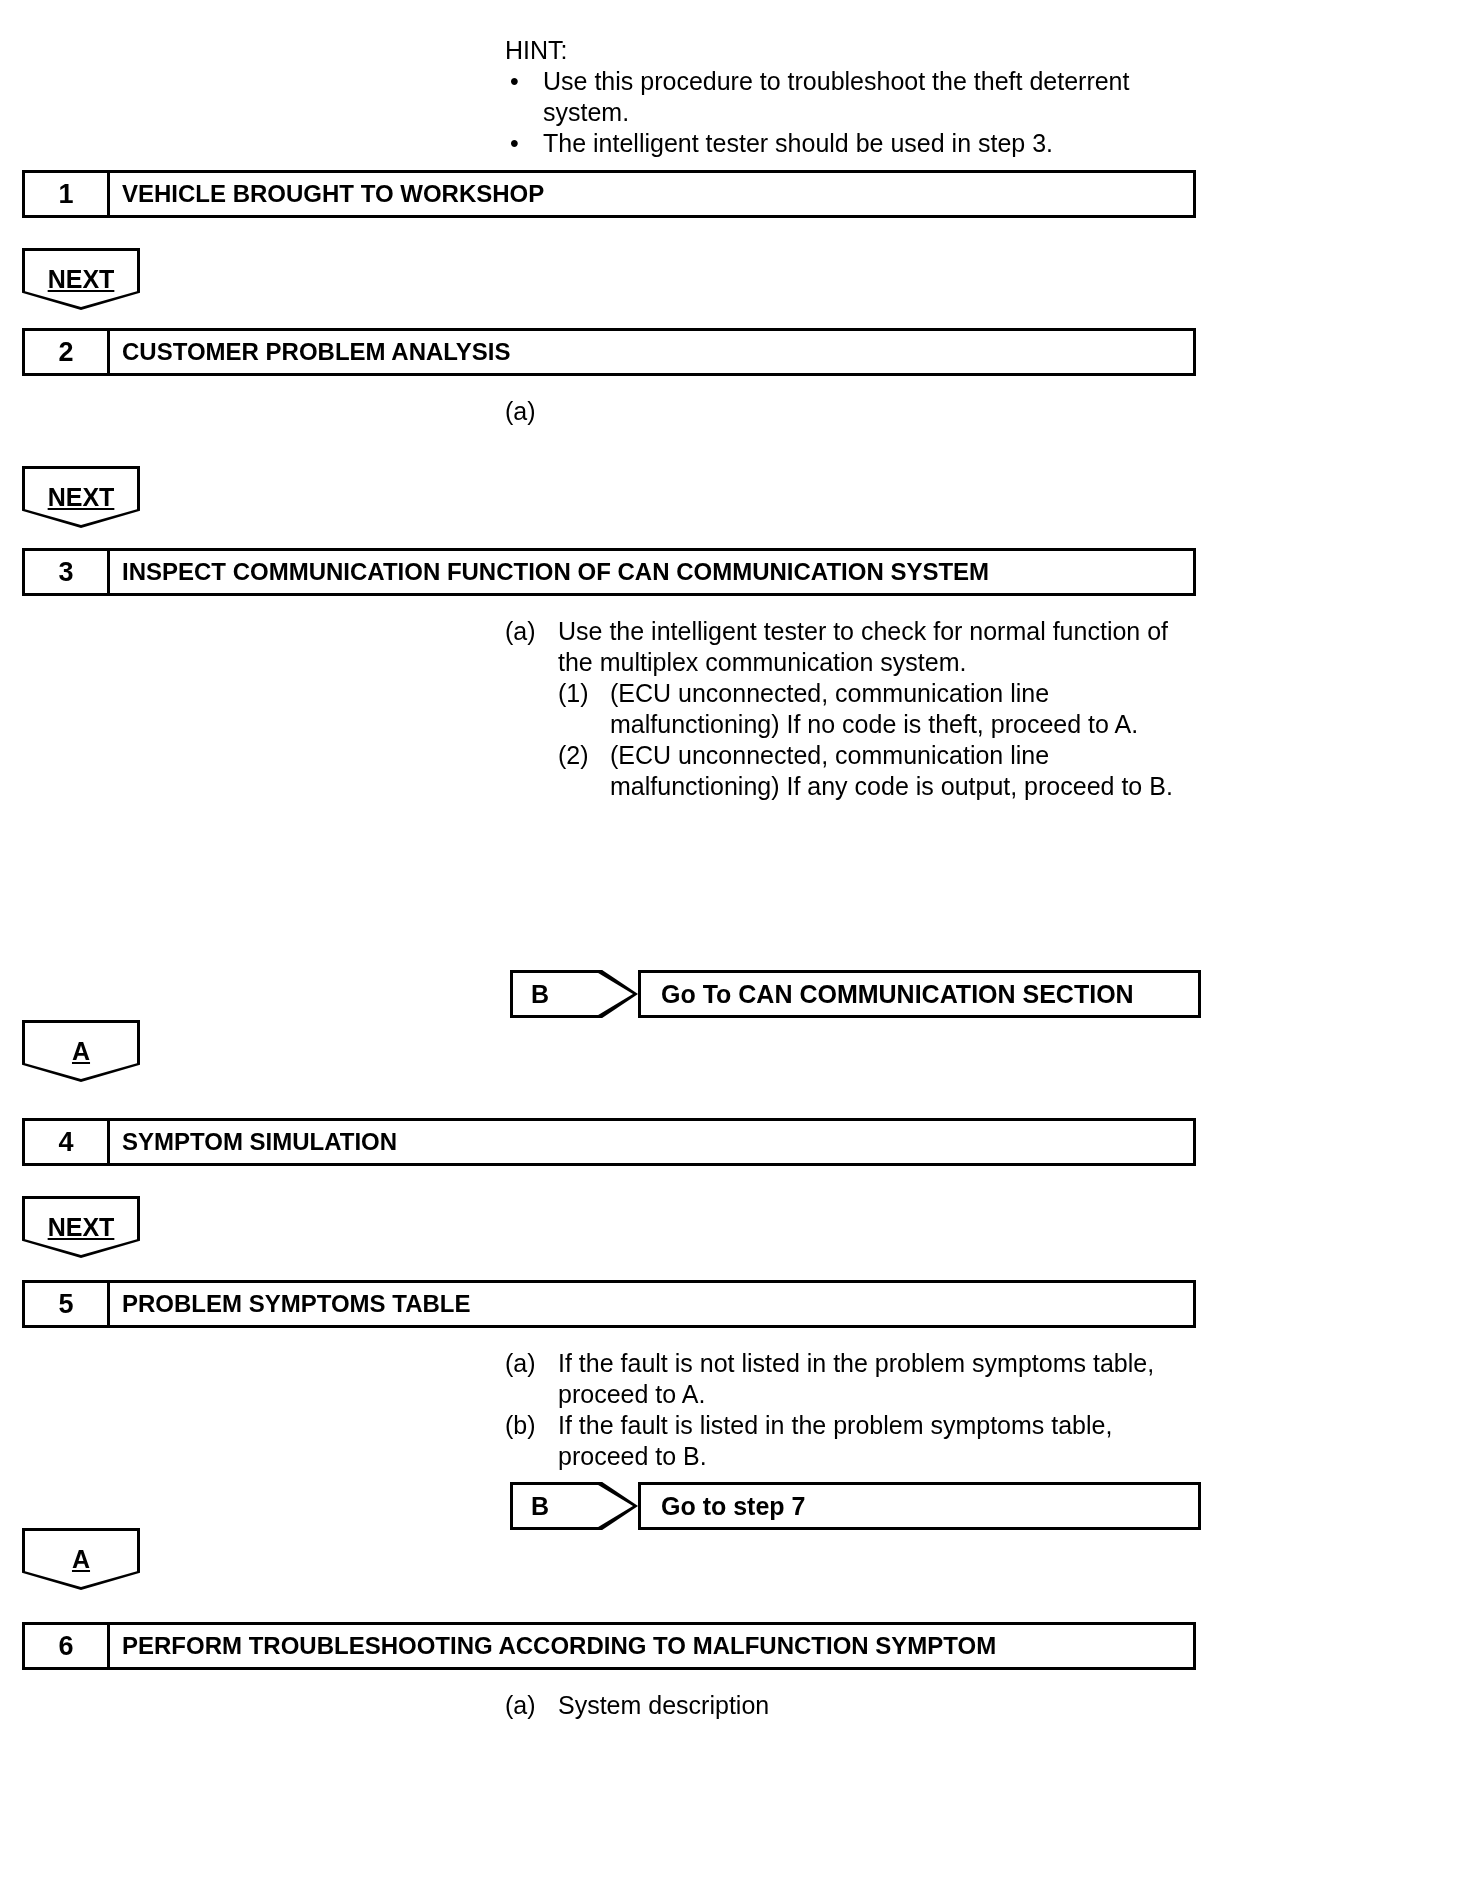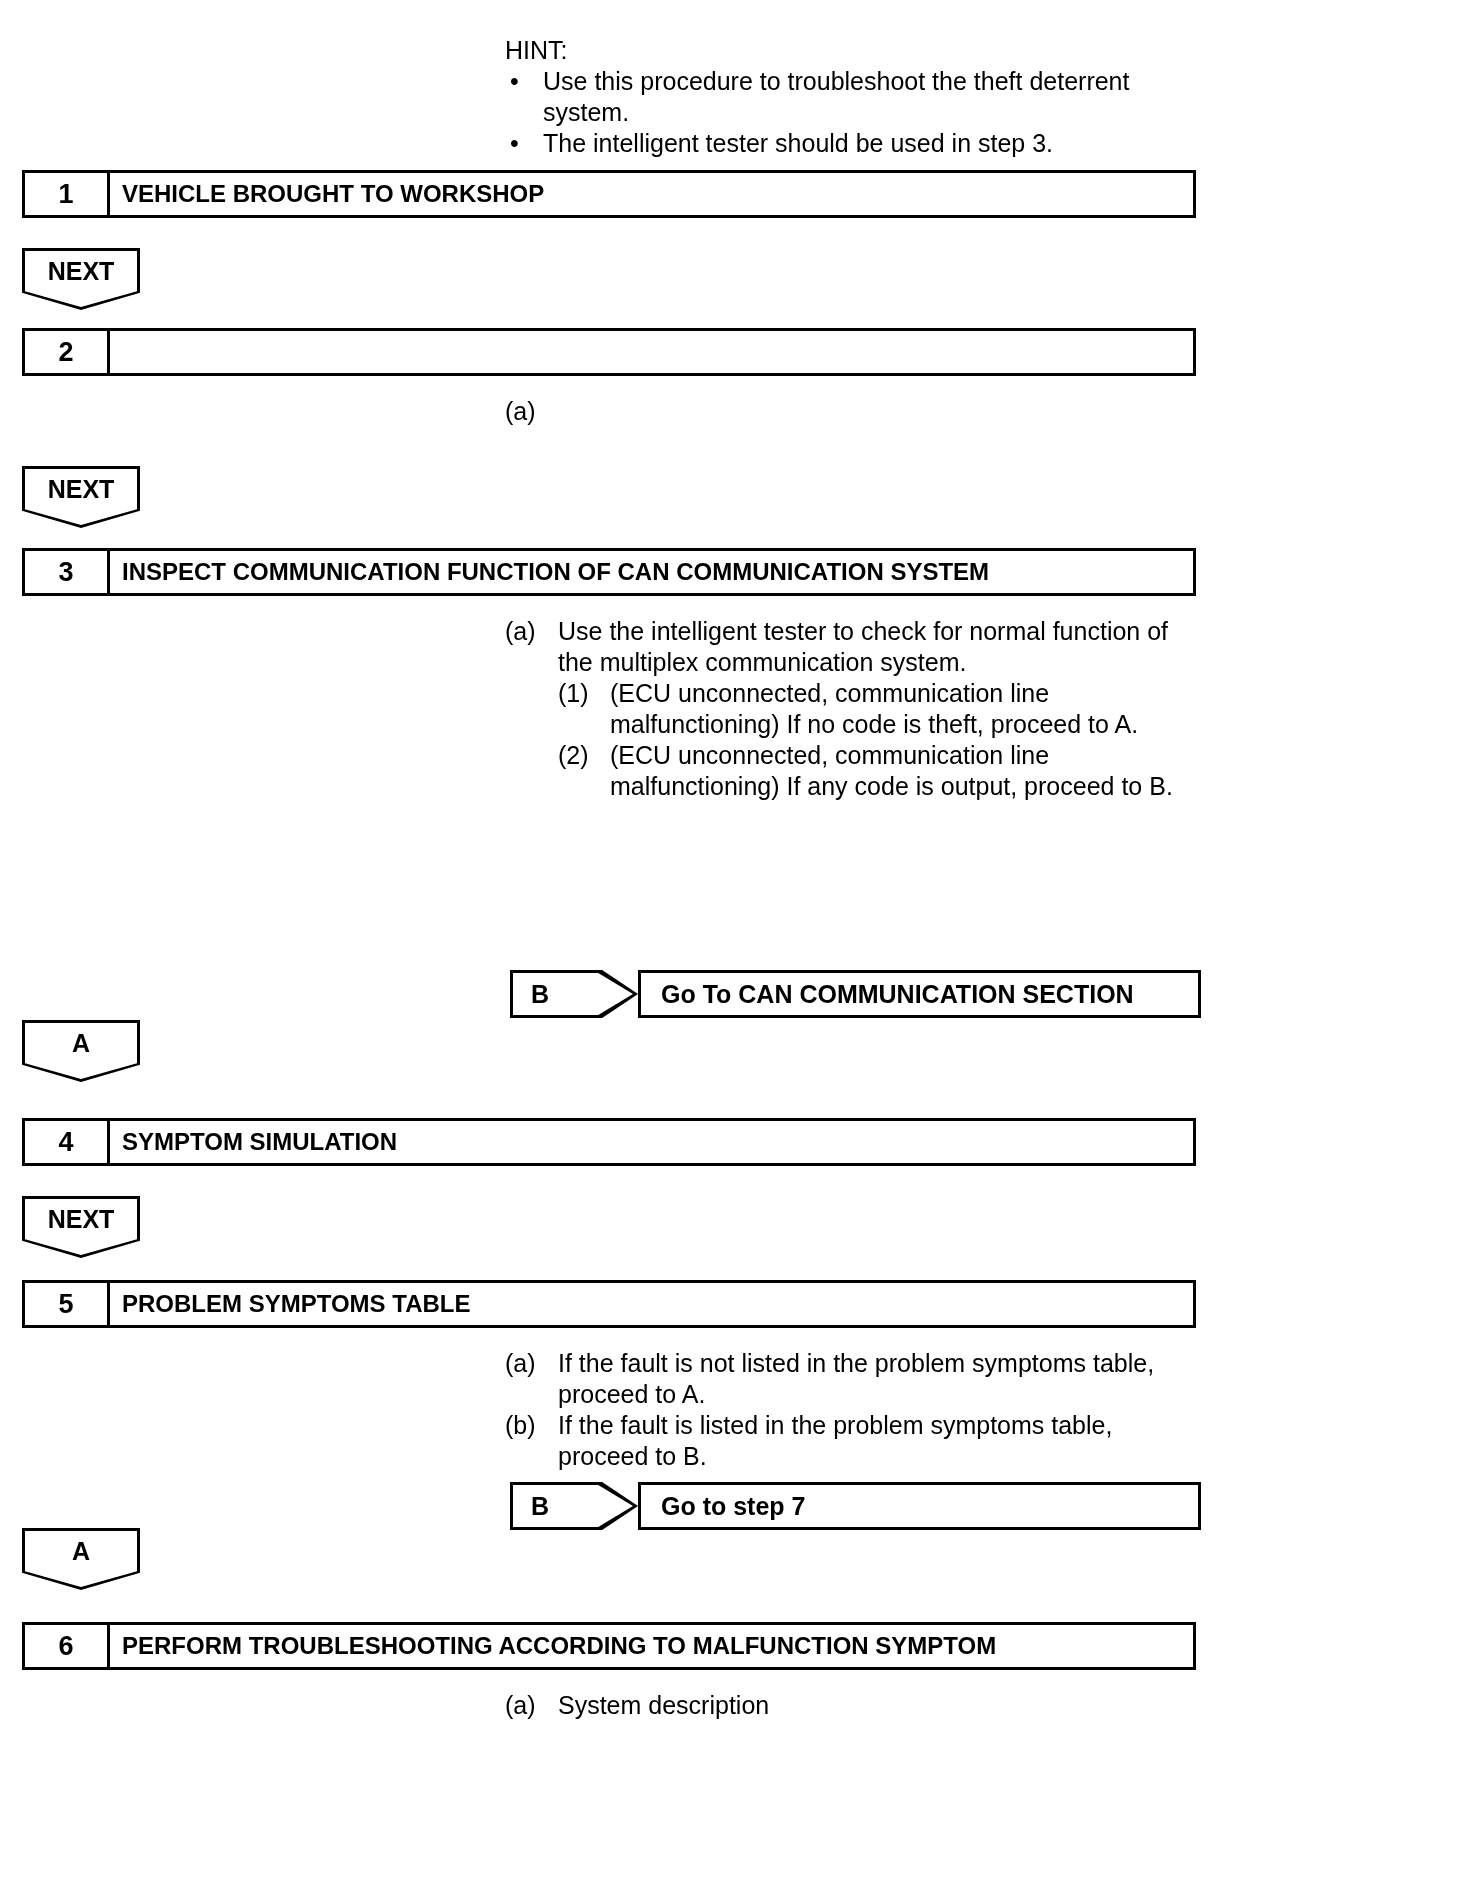--- a/index.html
+++ b/index.html
@@ -36,21 +36,21 @@
   .conn{
     position:absolute;left:22px;width:118px;height:62px;
     background:#000;
     -webkit-clip-path:polygon(0 0,100% 0,100% 72%,50% 100%,0 72%);
     clip-path:polygon(0 0,100% 0,100% 72%,50% 100%,0 72%);
   }
   .conn-inner{
     position:absolute;left:3px;top:3px;width:112px;height:56px;background:#fff;
     -webkit-clip-path:polygon(0 0,100% 0,100% 72%,50% 100%,0 72%);
     clip-path:polygon(0 0,100% 0,100% 72%,50% 100%,0 72%);
-    display:flex;align-items:flex-start;justify-content:center;
+    display:flex;align-items:center;justify-content:center;text-decoration:underline;
   }
   .conn-inner span{font-size:25px;font-weight:bold;line-height:40px;}
 
   
   .branch{position:absolute;height:48px;display:flex;align-items:stretch;}
   .branch-tag{
     position:relative;width:128px;height:48px;background:#000;
     -webkit-clip-path:polygon(0 0,72% 0,100% 50%,72% 100%,0 100%);
     clip-path:polygon(0 0,72% 0,100% 50%,72% 100%,0 100%);
   }
@@ -99,20 +99,21 @@
   </div>
 
   <div class="conn" style="top:248px;">
     <div class="conn-inner">
         <span>NEXT</span>
       </div>
   </div>
 
   <div class="step-box" style="top:328px;">
     <div class="step-num">2</div>
+    <div class="step-title">CUSTOMER PROBLEM ANALYSIS</div>
   </div>
 
   <div class="detail" style="left:505px;top:396px;width:700px;">
     <div class="d-row">
       <span class="lbl">(a)</span>
     </div>
   </div>
 
   <div class="conn" style="top:466px;">
     <div class="conn-inner">

